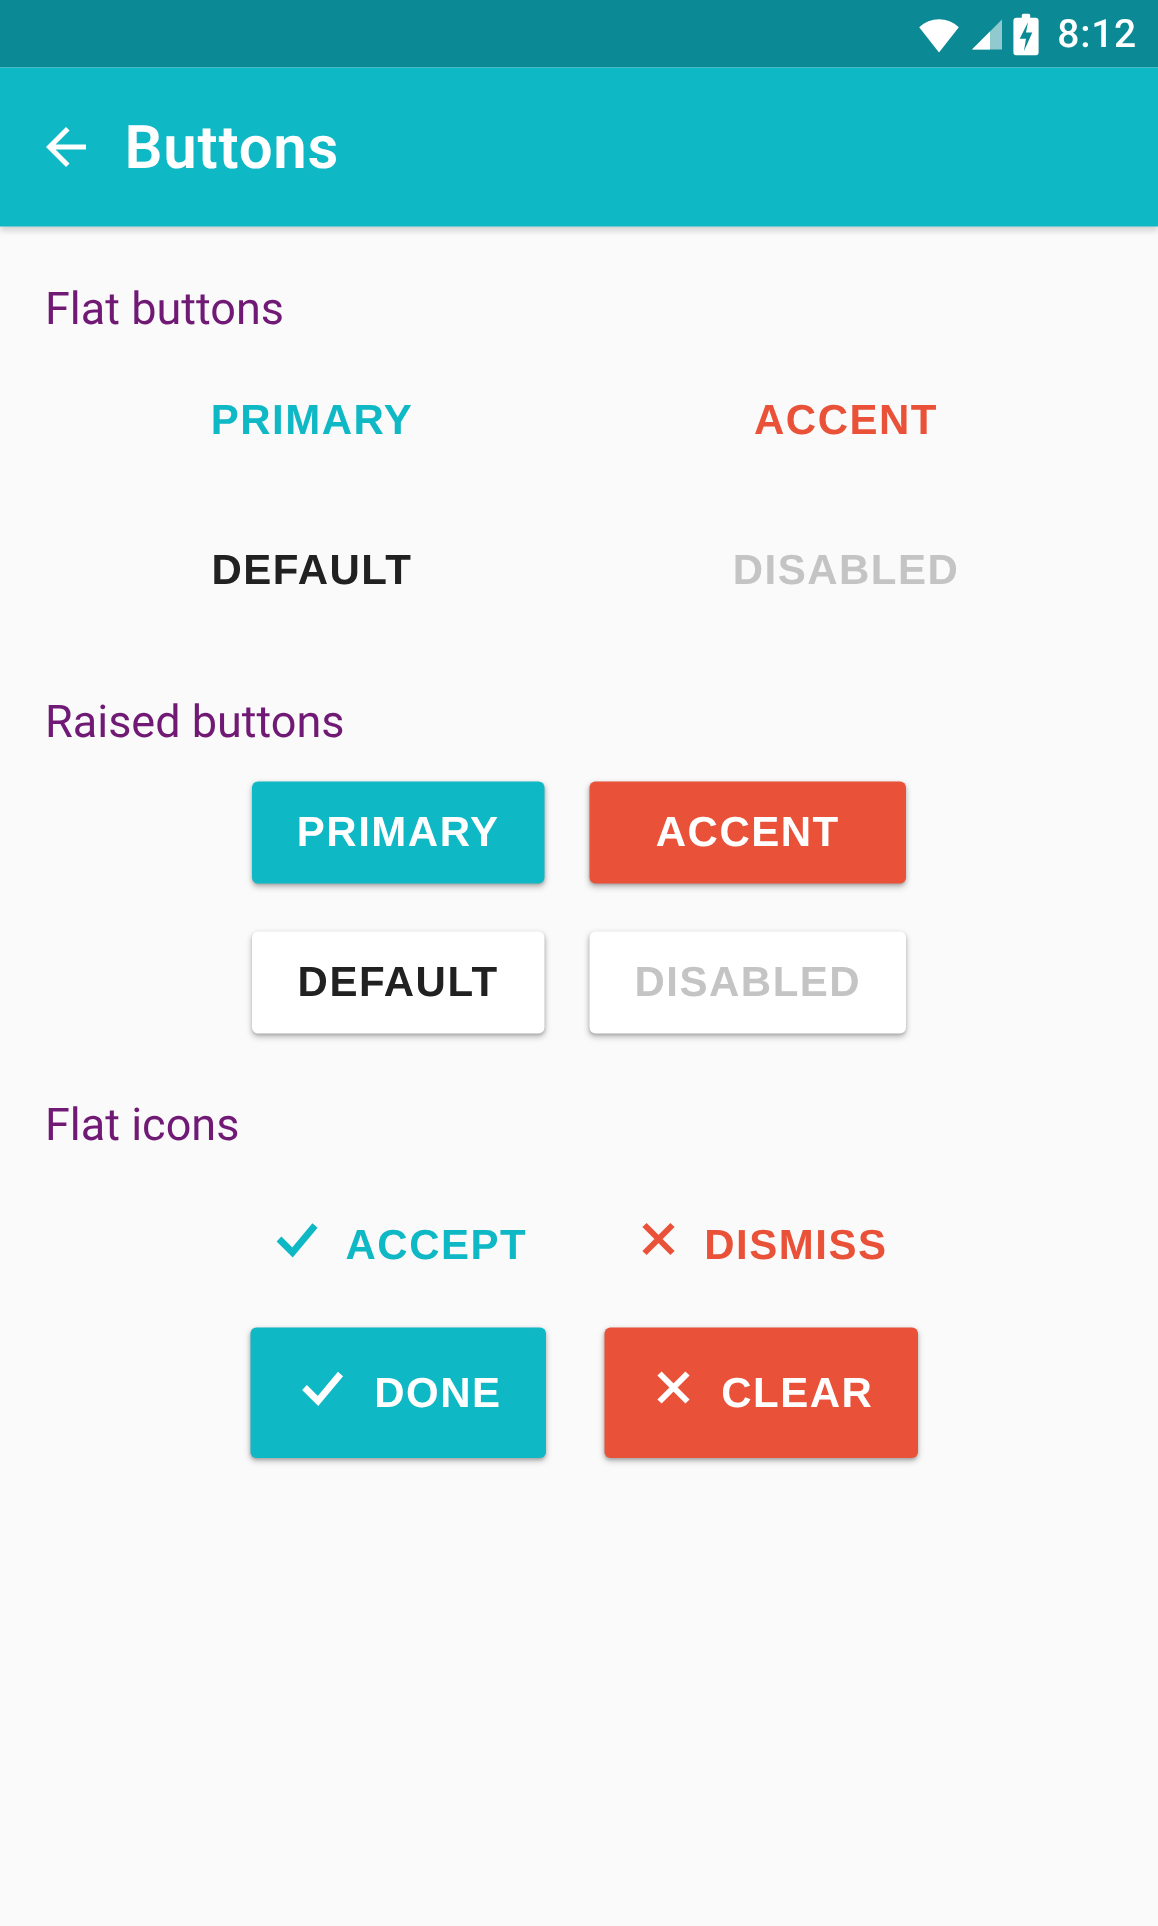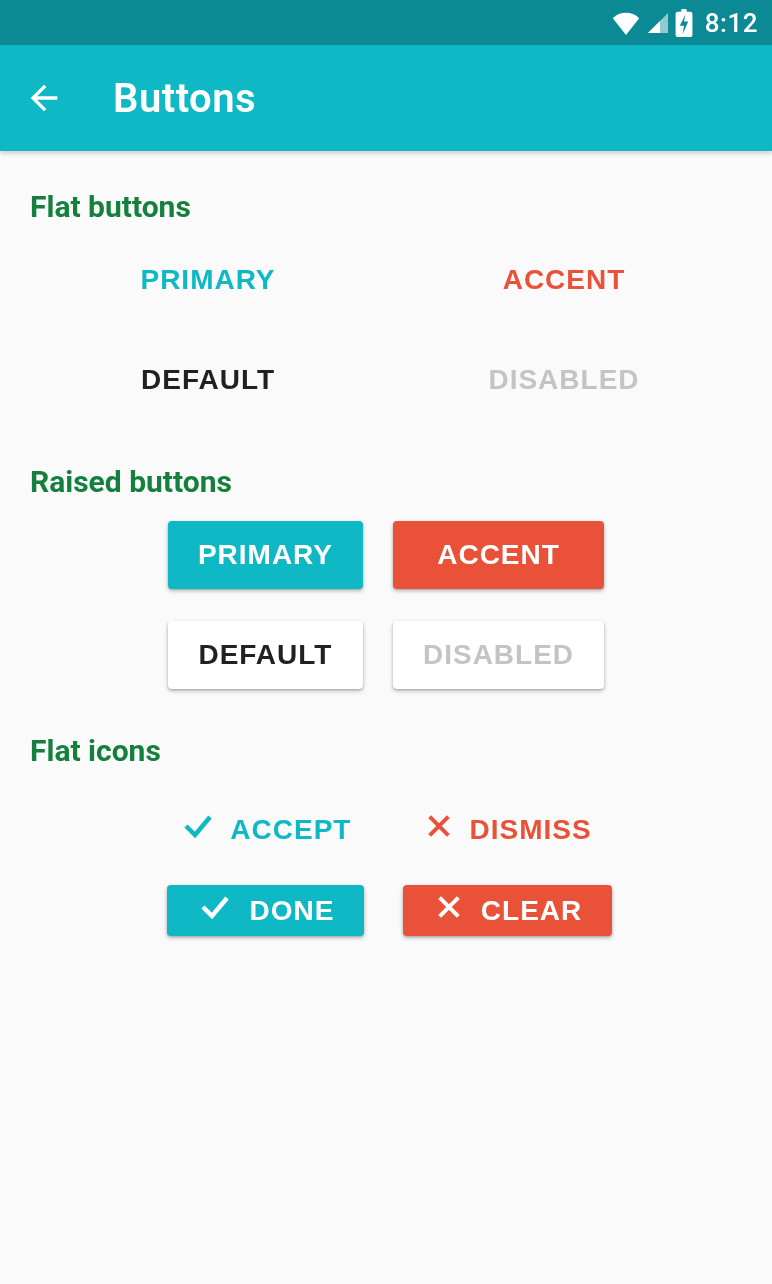--- a/index.html
+++ b/index.html
@@ -22,35 +22,35 @@
     gap: 4px;
   }
   .status-bar .time { margin-left: 8px; font-weight: 500; letter-spacing: 0.5px; }
   .status-bar svg { display:block; }
   .app-bar {
     height: 106px;
     background: #0eb8c5;
     display: flex;
     align-items: center;
     padding: 0 24px;
-    gap: 49px;
+    gap: 19px;
     box-shadow: 0 3px 4px rgba(0,0,0,0.15);
   }
   .app-bar .back-btn { color:#fff; display:flex; align-items:center; }
   .app-bar h1 {
     color: #fff;
     font-size: 40px;
     font-weight: 600;
     letter-spacing: 0.5px;
   }
   .content { padding: 28px 30px 0 30px; }
   .section-title {
     font-size: 30px;
-    color: #15803d;
-    font-weight: 700;
+    color: #701a75;
+    font-weight: 400;
     margin-top: 10px;
     margin-bottom: 10px;
   }
   .btn-grid {
     display: grid;
     grid-template-columns: 1fr 1fr;
     justify-items: center;
     align-items: center;
     row-gap: 32px;
     margin: 22px auto 50px;
@@ -99,21 +99,21 @@
     box-shadow: 0 2px 4px rgba(0,0,0,0.25), 0 1px 2px rgba(0,0,0,0.15);
     cursor: pointer;
     display:flex; align-items:center; gap:16px;
     min-width: 178px;
     justify-content:center;
   }
   .raised-primary  { background:#0eb8c5; color:#fff; }
   .raised-accent   { background:#e95239; color:#fff; }
   .raised-default  { background:#ffffff; color:#212121; }
   .raised-disabled { background:#ffffff; color:#c4c4c4; cursor:default; }
-  .icon-raised { min-width: 184px; padding:4px 30px; }
+  .icon-raised { min-width: 184px; padding:22px 30px; }
 </style>
 </head>
 <body>
 
 <div class="status-bar">
   <span>
     <svg width="30" height="24" viewBox="0 0 24 20">
         <path fill="#fff" d="M12 20 L1 6 C7 0 17 0 23 6 Z"></path>
       </svg>
   </span>

